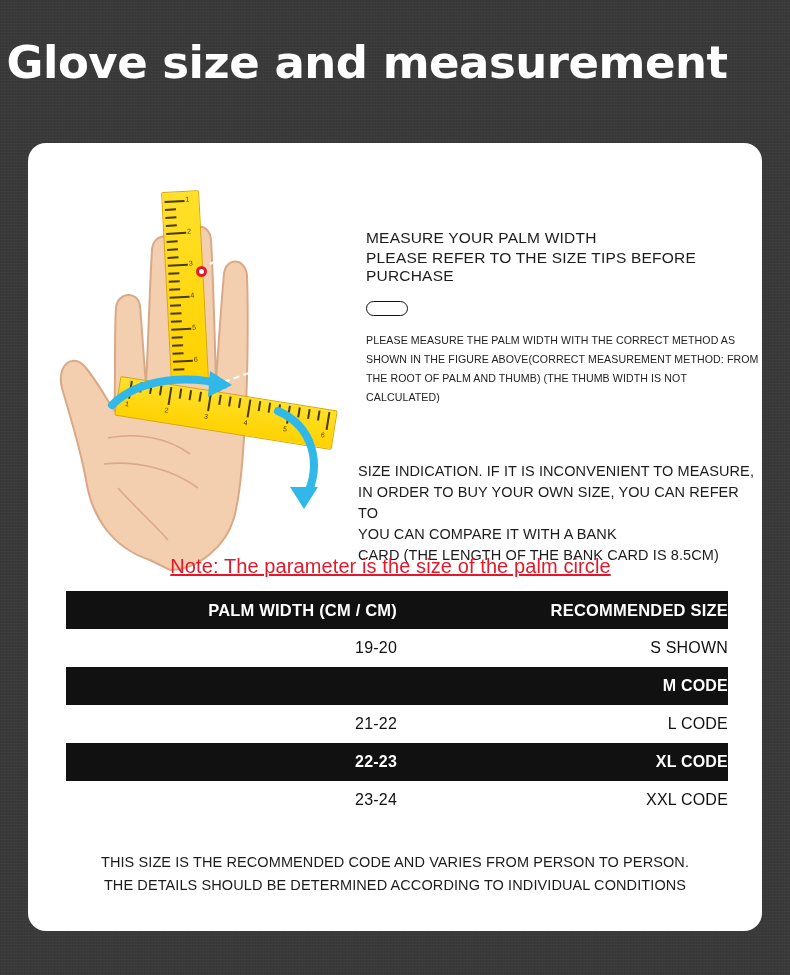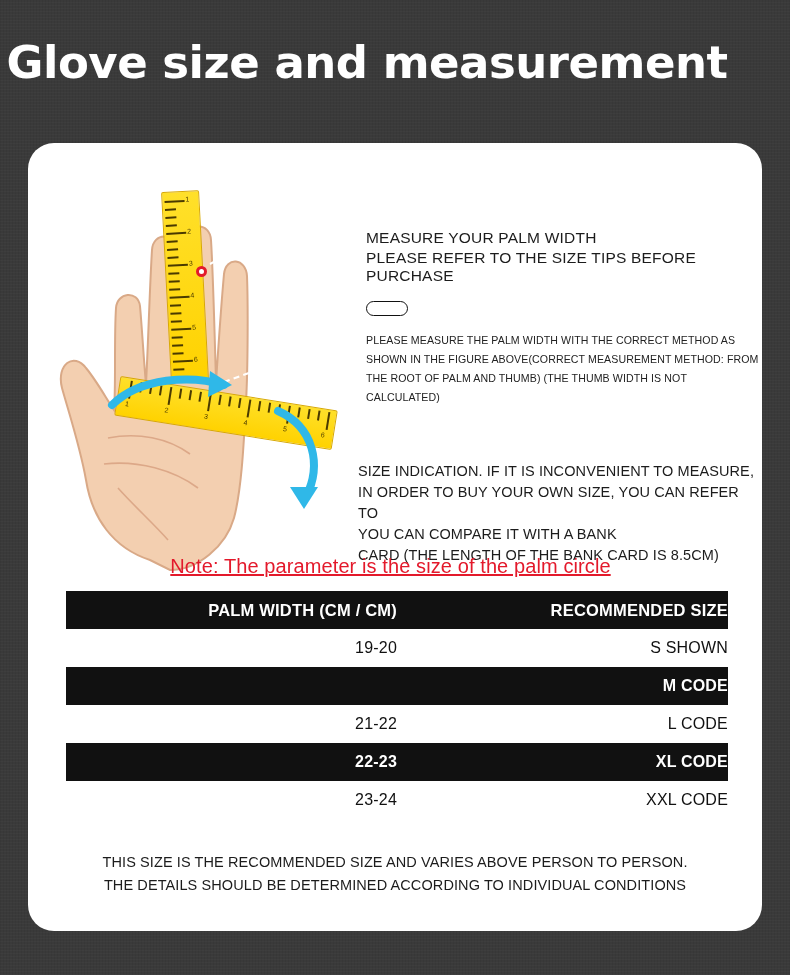--- a/index.html
+++ b/index.html
@@ -28,21 +28,21 @@
     font-size: 45px;
     font-weight: 800;
     letter-spacing: -0.5px;
     font-family: "DejaVu Sans", sans-serif;
   }
   .card {
     position:absolute;
     left: 28px; top: 143px;
     width: 734px; height: 788px;
     background:#ffffff;
-    border-radius: 26px;
+    border-radius: 18px;
   }
   
   .hand-area {
     position:absolute; left: 0px; top: 10px; width: 330px; height: 420px;
   }
   .palm {
     position:absolute;
     left: 30px; top: 35px;
     width: 270px; height: 385px;
   }
@@ -271,17 +271,17 @@
       <div class="tcell">22-23</div>
       <div class="tcell">XL CODE</div>
     </div>
     <div class="trow light">
       <div class="tcell">23-24</div>
       <div class="tcell">XXL CODE</div>
     </div>
   </div>
 
   <div class="footer">
-    <div>THIS SIZE IS THE RECOMMENDED SIZE AND VARIES ABOVE PERSON TO PERSON.</div>
+    <div>THIS SIZE IS THE RECOMMENDED CODE AND VARIES FROM PERSON TO PERSON.</div>
     <div>THE DETAILS SHOULD BE DETERMINED ACCORDING TO INDIVIDUAL CONDITIONS</div>
   </div>
 
 </div>
 
 </body></html>

